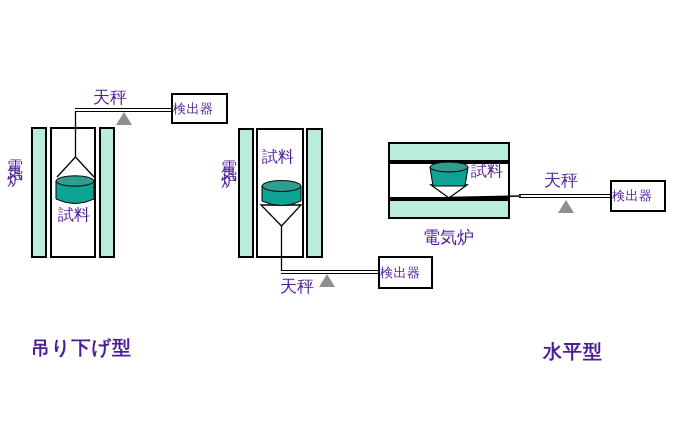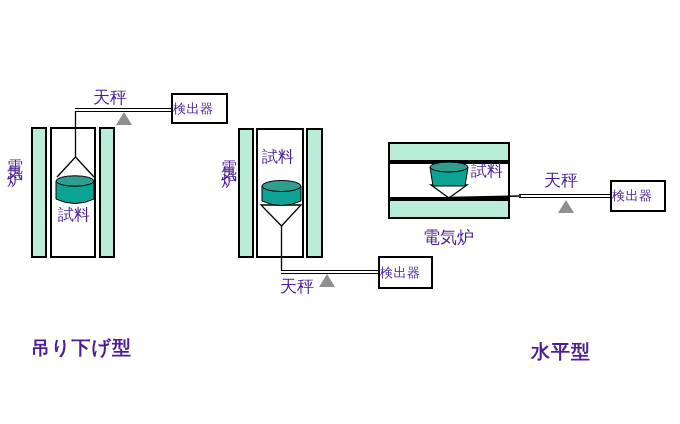--- a/index.html
+++ b/index.html
@@ -154,21 +154,21 @@
 
   <div class="lbl lbl-17" style="left:544px; top:169px;">天秤</div>
 
   <div class="fulcrum" style="left:558px; top:200px;"></div>
 
   <div class="detector" style="left:610px; top:180px; width:56px; height:32px;">
     <span>検出器</span>
   </div>
 
   <div class="type-label" style="left:31px; top:323px;margin-top:12px;">吊り下げ型</div>
-  <div class="type-label" style="left:531px; top:339px;">水平型</div>
+  <div class="type-label" style="left:543px; top:339px;">水平型</div>
 
   <svg class="overlay" viewBox="0 0 680 424">
 
     <g>
       <line x1="75.5" y1="111" x2="75.5" y2="157" stroke="#000" stroke-width="1.3"></line>
       <line x1="75.5" y1="157" x2="57" y2="177" stroke="#000" stroke-width="1.3"></line>
       <line x1="75.5" y1="157" x2="94" y2="177" stroke="#000" stroke-width="1.3"></line>
     </g>
 
     <g>

